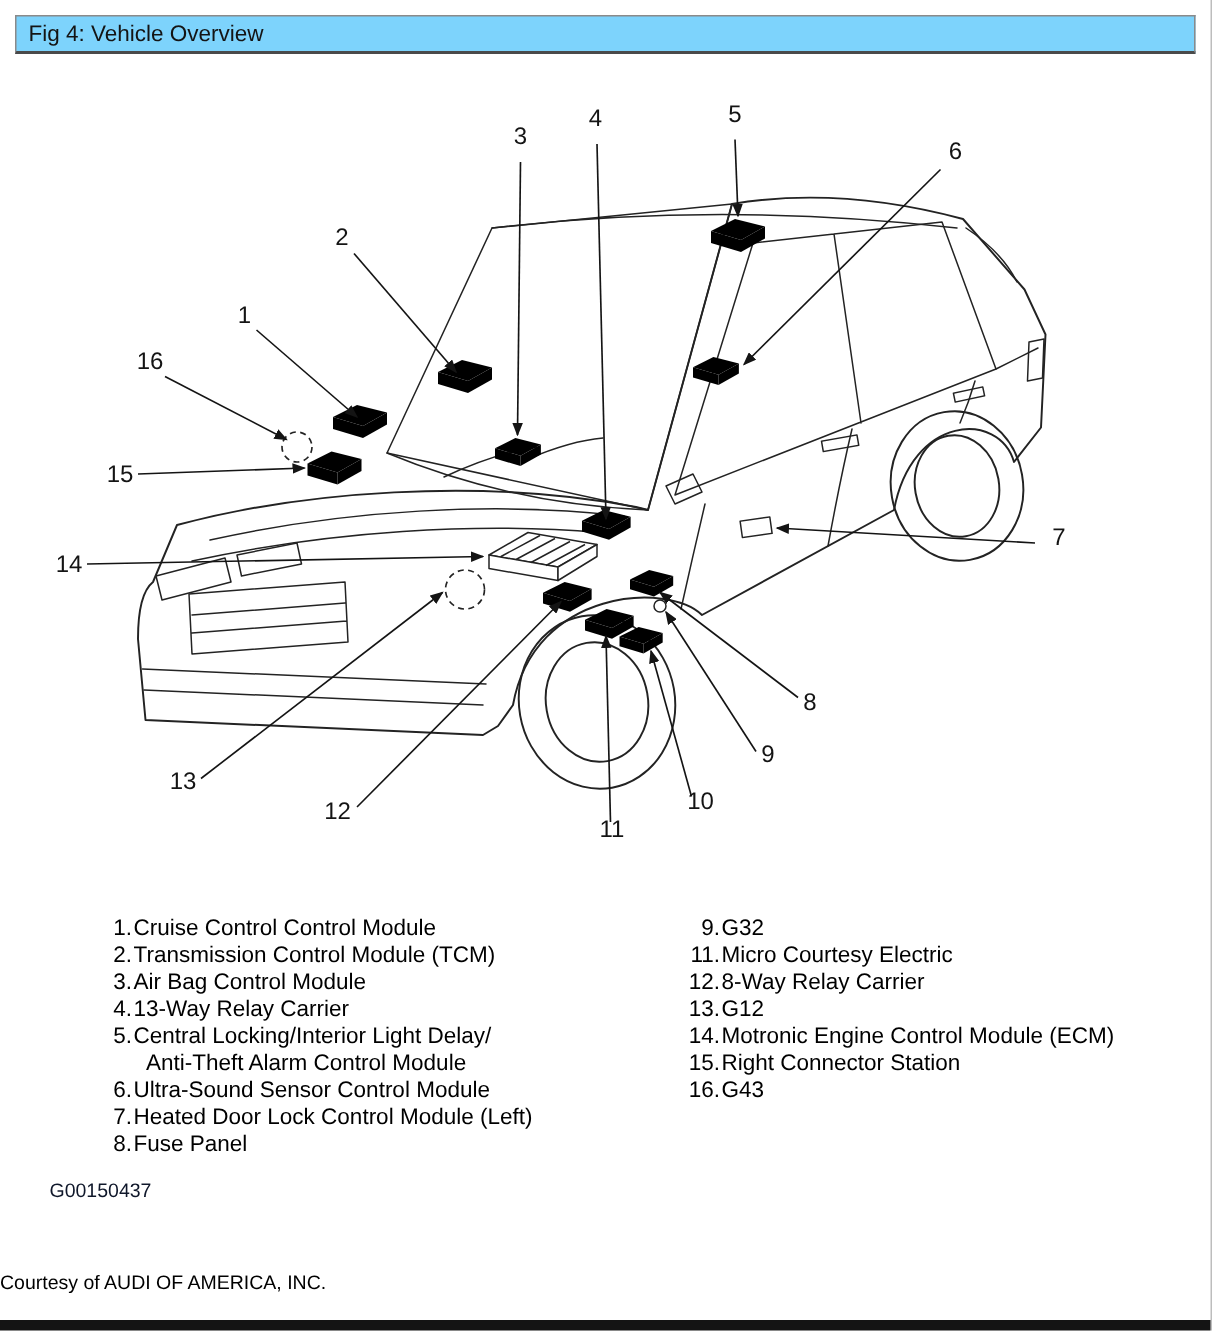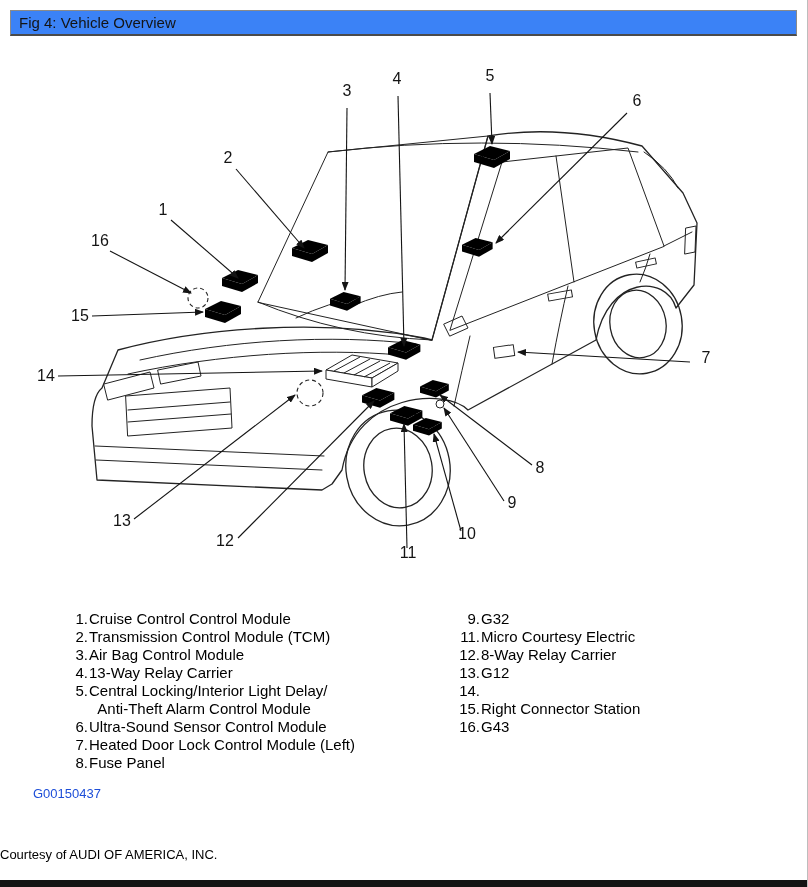--- a/index.html
+++ b/index.html
@@ -5,21 +5,21 @@
   * { margin:0; padding:0; box-sizing:border-box; }
   html,body { background:#fff; }
   body {
     width:808px; height:887px; overflow:hidden; position:relative;
     font-family:"Liberation Sans", sans-serif; color:#111;
   }
   .page { position:absolute; inset:0; background:#fff; border-right:1px solid #bdbdbd; }
 
   .titlebar {
     position:absolute; left:10px; top:10px; right:10px; height:26px;
-    background:#3b82f6; border:1px solid #8a8a8a; border-bottom:2px solid #4a4a4a;
+    background:#7dd3fc; border:1px solid #8a8a8a; border-bottom:2px solid #4a4a4a;
     display:flex; align-items:center; padding-left:8px;
     font-size:15px; color:#141414;
   }
 
   .diagram { position:absolute; left:0; top:40px; width:808px; height:560px; }
 
   
   .car path, .car ellipse, .car rect { fill:none; stroke:#232323; stroke-width:1.3; stroke-linejoin:round; stroke-linecap:round; }
   .car .thin { stroke-width:1; }
   .mod path, .mod circle { fill:#ffffff; stroke:#232323; stroke-width:1; stroke-linejoin:round; }
@@ -31,21 +31,21 @@
   .legend {
     position:absolute; left:60px; top:610px; width:740px;
     display:flex; font-size:15px; color:#000;
   }
   .col-left  { width:392px; }
   .col-right { width:340px; }
   .lrow { display:flex; line-height:18px; }
   .lnum { flex:none; width:28px; text-align:right; }
   .llabel { margin-left:1px; white-space:pre-wrap; }
 
-  .figid { position:absolute; left:33px; top:786px; font-size:13px; color:#1d4ed8; }
+  .figid { position:absolute; left:33px; top:786px; font-size:13px; color:#0f172a; }
   .courtesy { position:absolute; left:0; top:847px; width:100%; text-align:left; font-size:13px; color:#000000; }
   .bottombar { position:absolute; left:0; bottom:0; width:100%; height:7px; background:#141414; }
 </style>
 </head>
 <body>
 
 <div class="page">
 
   <div class="titlebar">
     <span>Fig 4: Vehicle Overview</span>
@@ -229,20 +229,21 @@
       <div class="lrow">
         <span class="lnum">12.</span>
         <span class="llabel">8-Way Relay Carrier</span>
       </div>
       <div class="lrow">
         <span class="lnum">13.</span>
         <span class="llabel">G12</span>
       </div>
       <div class="lrow">
         <span class="lnum">14.</span>
+        <span class="llabel">Motronic Engine Control Module (ECM)</span>
       </div>
       <div class="lrow">
         <span class="lnum">15.</span>
         <span class="llabel">Right Connector Station</span>
       </div>
       <div class="lrow">
         <span class="lnum">16.</span>
         <span class="llabel">G43</span>
       </div>
     </div>

